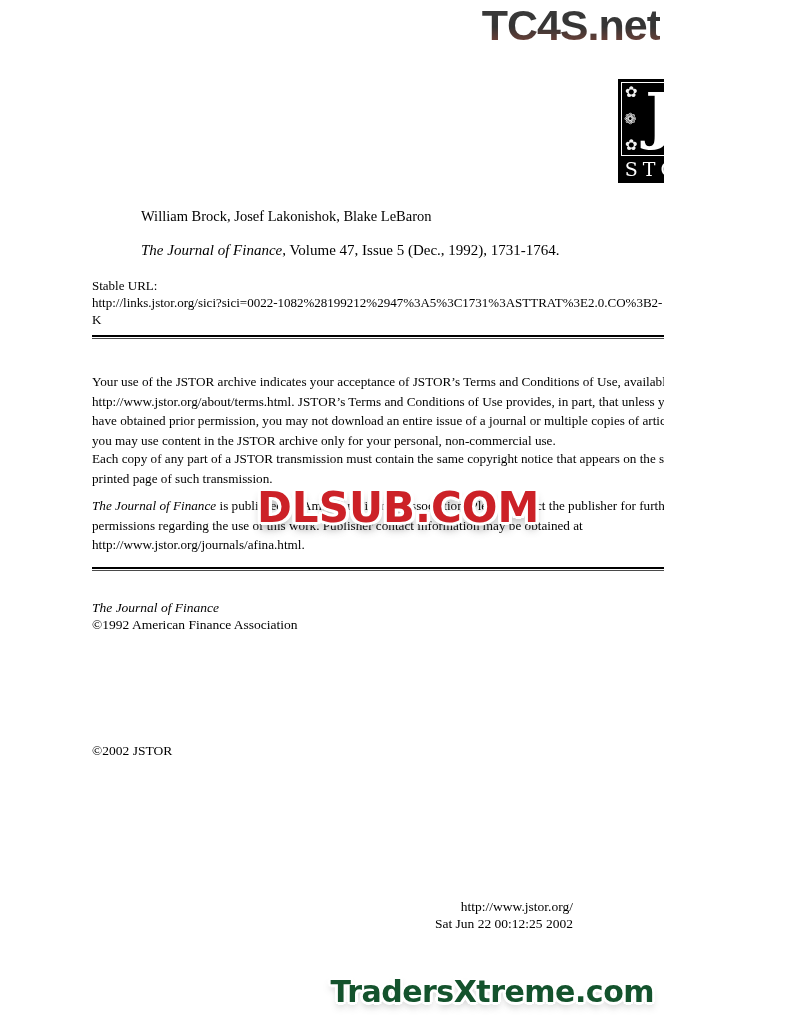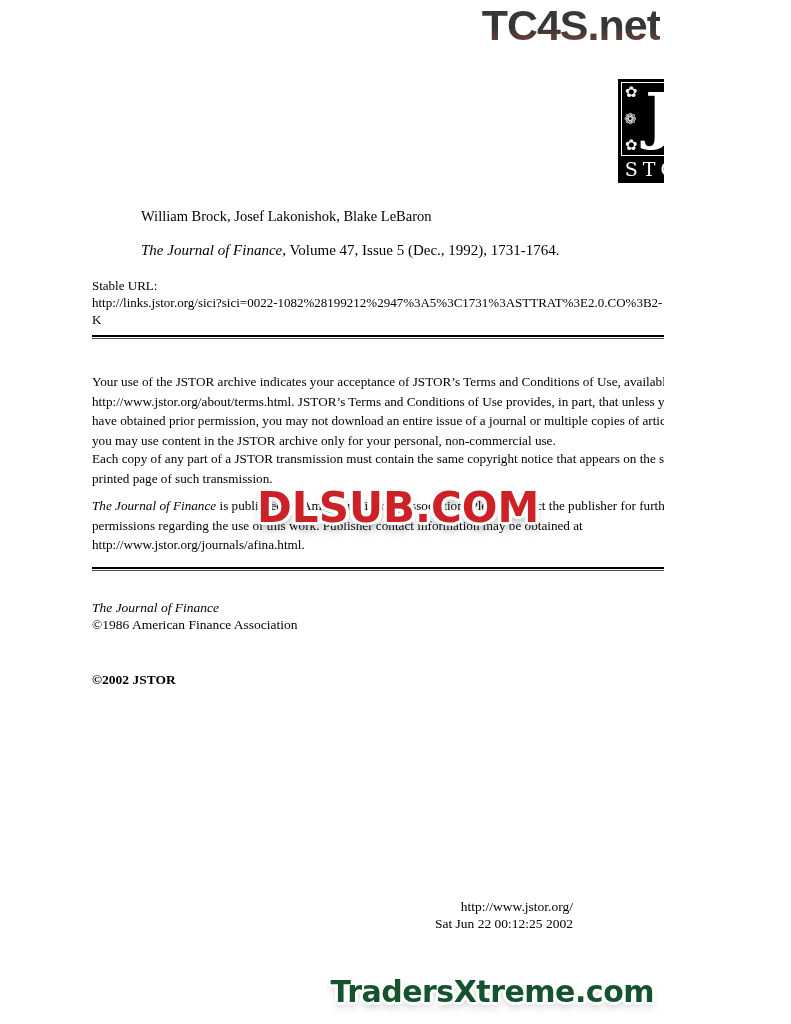--- a/index.html
+++ b/index.html
@@ -70,21 +70,21 @@
   .rule.r2 { top:567px; }
 
   .body-par { position:absolute; left:92px; width:622px; font-size:13.2px; line-height:19.5px; white-space:pre-line; }
   .p1 { top:372px; }
   .p2 { top:449px; }
   .p3 { top:496px; }
 
   .f-journal { position:absolute; left:92px; top:600px; font-size:13.5px; font-style:italic; }
   .f-copy1   { position:absolute; left:92px; top:617px; font-size:13.5px; }
   .f-tm      { position:absolute; left:92px; top:662px; width:630px; font-size:13.5px; line-height:19px; white-space:pre-line; }
-  .f-copy2   { position:absolute; left:92px; top:672px; font-size:13.5px;font-weight:bold; }
+  .f-copy2   { position:absolute; left:92px; top:743px; font-size:13.5px; }
   .f-right   { position:absolute; right:91px; top:898px; text-align:right; font-size:13.5px; line-height:17px; }
 </style>
 </head>
 <body>
 
 <div class="page">
 
   <div class="wm-top">TC4S.net</div>
 
   <div class="logo">
@@ -122,21 +122,21 @@
 http://www.jstor.org/journals/afina.html.</span></div>
 
   <div class="body-par p2">Each copy of any part of a JSTOR transmission must contain the same copyright notice that appears on the screen or
 printed page of such transmission.</div>
 
   <div class="wm-mid">DLSUB.COM</div>
 
   <div class="rule r2"></div>
 
   <div class="f-journal">The Journal of Finance</div>
-  <div class="f-copy1">©1986 American Finance Association</div>
+  <div class="f-copy1">©1992 American Finance Association</div>
   <div class="f-copy2">©2002 JSTOR</div>
 
   <div class="f-right">
     <div>http://www.jstor.org/</div>
     <div>Sat Jun 22 00:12:25 2002</div>
   </div>
 
   <div class="wm-bottom">TradersXtreme.com</div>
 
 </div>

